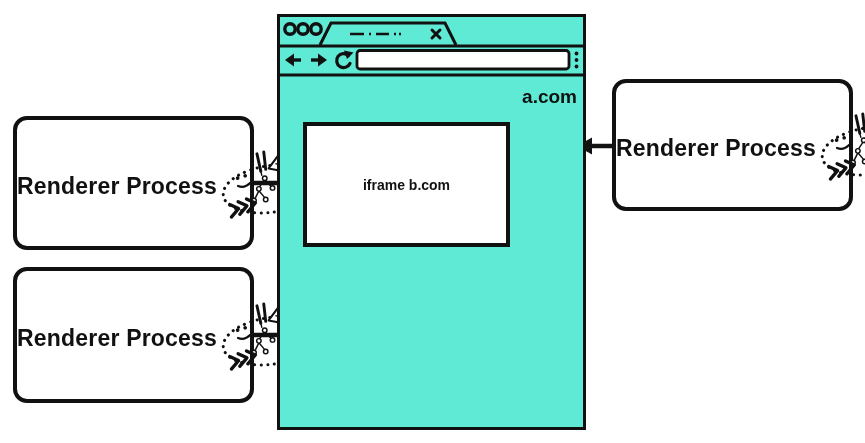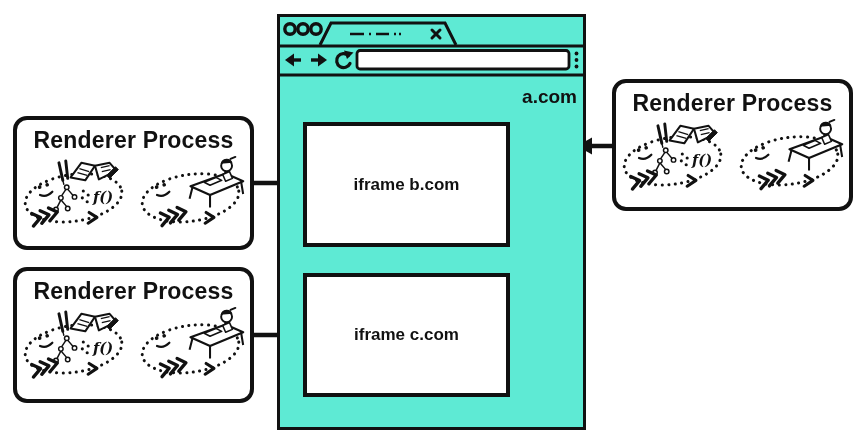--- a/index.html
+++ b/index.html
@@ -6,21 +6,21 @@
   .stage{
     position:relative;width:865px;height:443px;background:#fff;
     font-family:"Liberation Sans",sans-serif;color:#111;overflow:hidden;
   }
   svg{display:block;}
   .defs{position:absolute;width:0;height:0;}
   
   .rbox{
     position:absolute;box-sizing:border-box;background:#fff;
     border:4px solid #111;border-radius:14px;
-    display:flex;flex-direction:column;align-items:center;
+    display:flex;flex-direction:row;align-items:center;
   }
   .rbox.r0{left:13px;top:116px;width:241px;height:134px;}
   .rbox.r1{left:13px;top:267px;width:241px;height:136px;}
   .rbox.r2{left:612px;top:79px;width:241px;height:132px;}
   .rtitle{font-weight:bold;font-size:23px;letter-spacing:.2px;margin-top:8px;line-height:1.1;white-space:nowrap;}
   .doodles{display:flex;gap:4px;margin-top:1px;}
   .doodle{width:113px;height:78px;}
   
   .arrow{position:absolute;}
   .arrow line{stroke:#111;stroke-width:4.5;}
@@ -31,21 +31,21 @@
     box-sizing:border-box;border:3px solid #111;background:#5eead4;
   }
   .chrome{position:absolute;left:0;top:0;}
   .page-label{
     position:absolute;top:69px;right:6px;
     font-weight:bold;font-size:19px;
   }
   .iframe-box{
     position:absolute;box-sizing:border-box;border:4px solid #111;background:#fff;
     display:flex;align-items:center;justify-content:center;
-    font-weight:bold;font-size:17px;
+    font-weight:bold;font-size:14px;
   }
   .iframe-b{left:23px;top:105px;width:207px;height:125px;}
   .iframe-c{left:23px;top:256px;width:207px;height:124px;}
 </style>
 </head>
 <body>
 
 <div class="stage">
 
   <svg class="defs" aria-hidden="true">
@@ -224,18 +224,15 @@
         <circle cx="296.5" cy="43" r="1.9"></circle>
         <circle cx="296.5" cy="49.5" r="1.9"></circle>
       </g>
     </svg>
 
     <div class="page-label">a.com</div>
 
     <div class="iframe-box iframe-b">
       <span>iframe b.com</span>
     </div>
-    <div class="iframe-box iframe-c">
-      <span>iframe c.com</span>
-    </div>
   </div>
 
 </div>
 
 </body></html>

